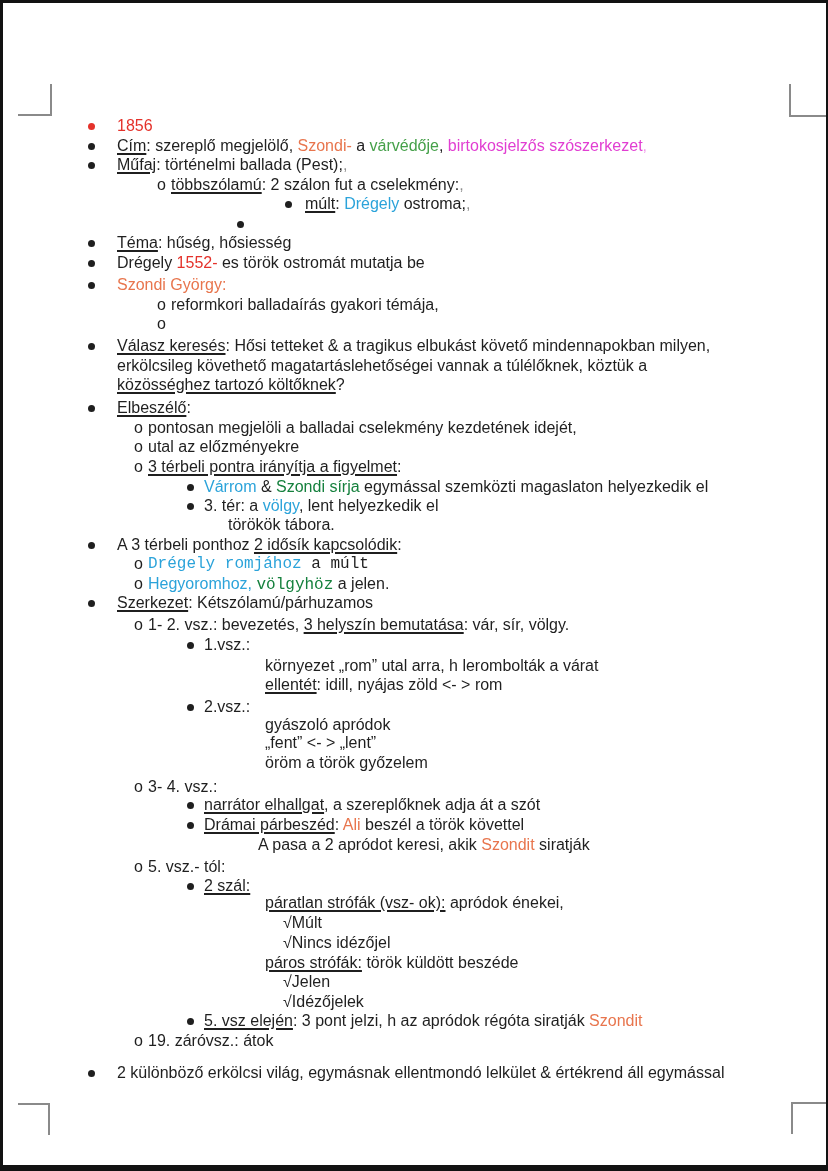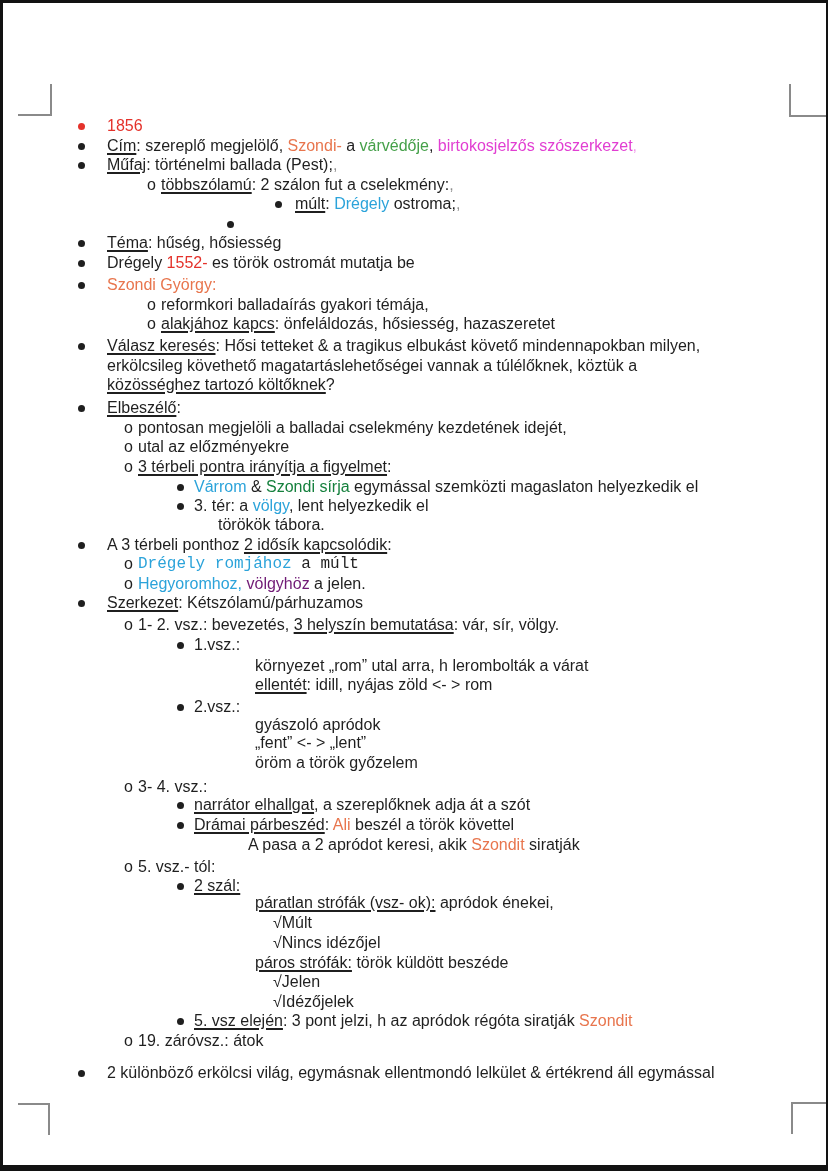--- a/index.html
+++ b/index.html
@@ -12,21 +12,21 @@
   .page{position:absolute;inset:0;}
   .frame{
     position:absolute;inset:0;pointer-events:none;
     border-style:solid;border-width:3px 2px 6px 3px;
   }
   .crop{position:absolute;border:0 solid #8a8a8a;}
   .crop.tl{left:18px;top:84px;width:32px;height:30px;border-right-width:2px;border-bottom-width:2px;}
   .crop.tr{left:789px;top:84px;width:39px;height:31px;border-left-width:2px;border-bottom-width:2px;}
   .crop.bl{left:18px;top:1103px;width:30px;height:30px;border-right-width:2px;border-top-width:2px;}
   .crop.br{left:791px;top:1102px;width:37px;height:30px;border-left-width:2px;border-top-width:2px;}
-  .line{position:absolute;left:0;width:768px;height:20px;line-height:20px;white-space:nowrap;}
+  .line{position:absolute;left:10px;width:768px;height:20px;line-height:20px;white-space:nowrap;}
   .dot{position:absolute;top:7px;width:7px;height:7px;border-radius:50%;}
   .omark{position:absolute;top:0;}
   .runs{position:absolute;top:0;}
   .u{text-decoration:underline;text-decoration-thickness:1.6px;text-underline-offset:2px;}
   .f{opacity:.5;}
 </style>
 </head>
 <body style="background: rgb(255, 255, 255); color: rgb(31, 31, 31);">
 
 <div class="page">
@@ -69,21 +69,20 @@
       <div class="line" style="top: 275px;">
         <span class="dot" style="left: 78px; background: rgb(31, 31, 31);"></span>
         <span class="runs" style="left: 107px;"><span style="color: rgb(232, 117, 77);">Szondi György:</span></span>
       </div>
       <div class="line" style="top: 295px;">
         <span class="omark" style="left: 147px;">o</span>
         <span class="runs" style="left: 161px;"><span>reformkori balladaírás gyakori témája,</span></span>
       </div>
       <div class="line" style="top: 314px;">
         <span class="omark" style="left: 147px;">o</span>
-        <span class="runs" style="left: 161px;"><span class="u">alakjához kapcs</span><span>: önfeláldozás, hősiesség, hazaszeretet</span></span>
       </div>
       <div class="line" style="top: 336px;">
         <span class="dot" style="left: 78px; background: rgb(31, 31, 31);"></span>
         <span class="runs" style="left: 107px;"><span class="u">Válasz keresés</span><span>: Hősi tetteket &amp; a tragikus elbukást követő mindennapokban milyen,</span></span>
       </div>
       <div class="line" style="top: 356px;">
         <span class="runs" style="left: 107px;"><span>erkölcsileg követhető magatartáslehetőségei vannak a túlélőknek, köztük a</span></span>
       </div>
       <div class="line" style="top: 375px;">
         <span class="runs" style="left: 107px;"><span class="u">közösséghez tartozó költőknek</span><span>?</span></span>
@@ -118,21 +117,21 @@
       <div class="line" style="top: 535px;">
         <span class="dot" style="left: 78px; background: rgb(31, 31, 31);"></span>
         <span class="runs" style="left: 107px;"><span>A 3 térbeli ponthoz </span><span class="u">2 idősík kapcsolódik</span><span>:</span></span>
       </div>
       <div class="line" style="top: 554px;">
         <span class="omark" style="left: 124px;">o</span>
         <span class="runs" style="left: 138px; font-family: Liberation Mono, monospace;"><span style="color: rgb(43, 163, 218);">Drégely romjához</span><span> a múlt</span></span>
       </div>
       <div class="line" style="top: 574px;">
         <span class="omark" style="left: 124px;">o</span>
-        <span class="runs" style="left: 138px;"><span style="color: rgb(43, 163, 218);">Hegyoromhoz,</span><span> </span><span style="color: #701a75;">völgyhöz</span><span> a jelen.</span></span>
+        <span class="runs" style="left: 138px;"><span style="color: rgb(43, 163, 218);">Hegyoromhoz,</span><span> </span><span style="color: #15803d; font-family: Liberation Mono, monospace;">völgyhöz</span><span> a jelen.</span></span>
       </div>
       <div class="line" style="top: 593px; padding-left: 43px;">
         <span class="dot" style="left: 78px; background: rgb(31, 31, 31);"></span>
         <span class="runs" style="left: 107px;"><span class="u">Szerkezet</span><span>: Kétszólamú/párhuzamos</span></span>
       </div>
       <div class="line" style="top: 615px;">
         <span class="omark" style="left: 124px;">o</span>
         <span class="runs" style="left: 138px;"><span>1- 2. vsz.: bevezetés, </span><span class="u">3 helyszín bemutatása</span><span>: vár, sír, völgy.</span></span>
       </div>
       <div class="line" style="top: 635px;">

